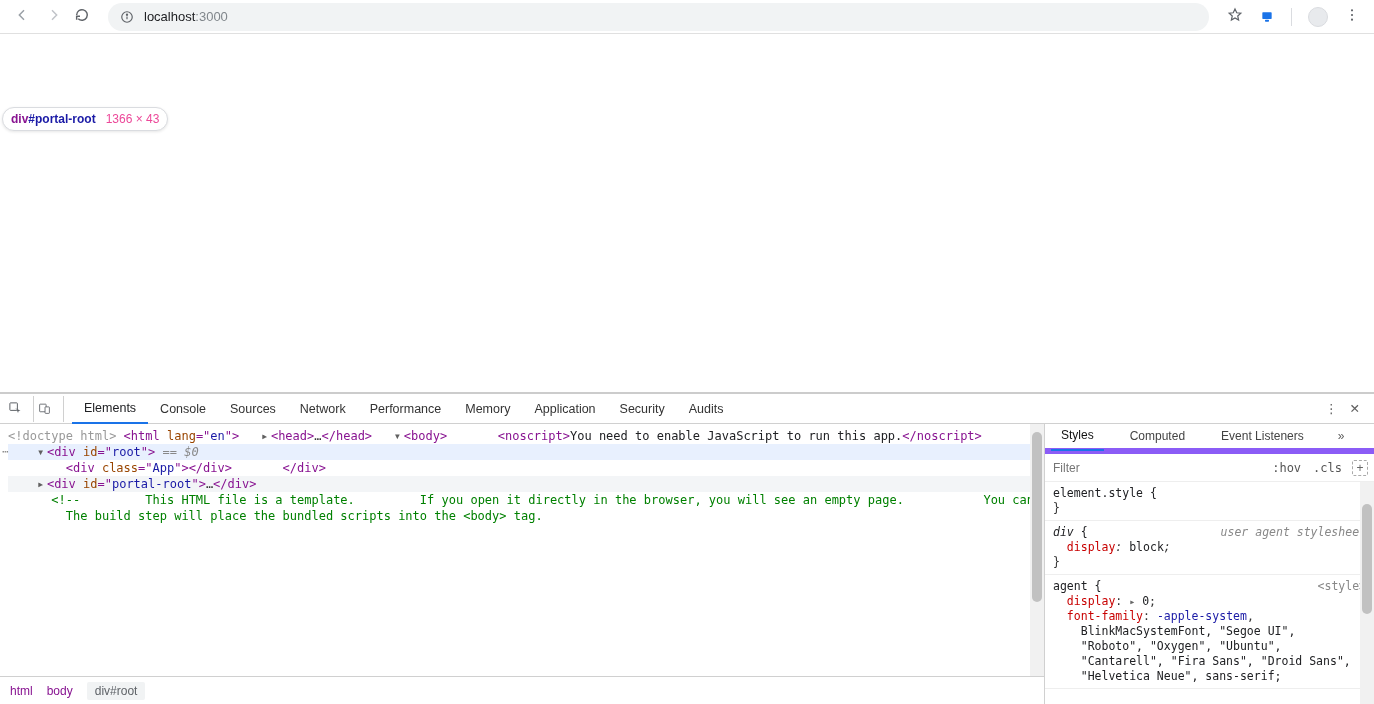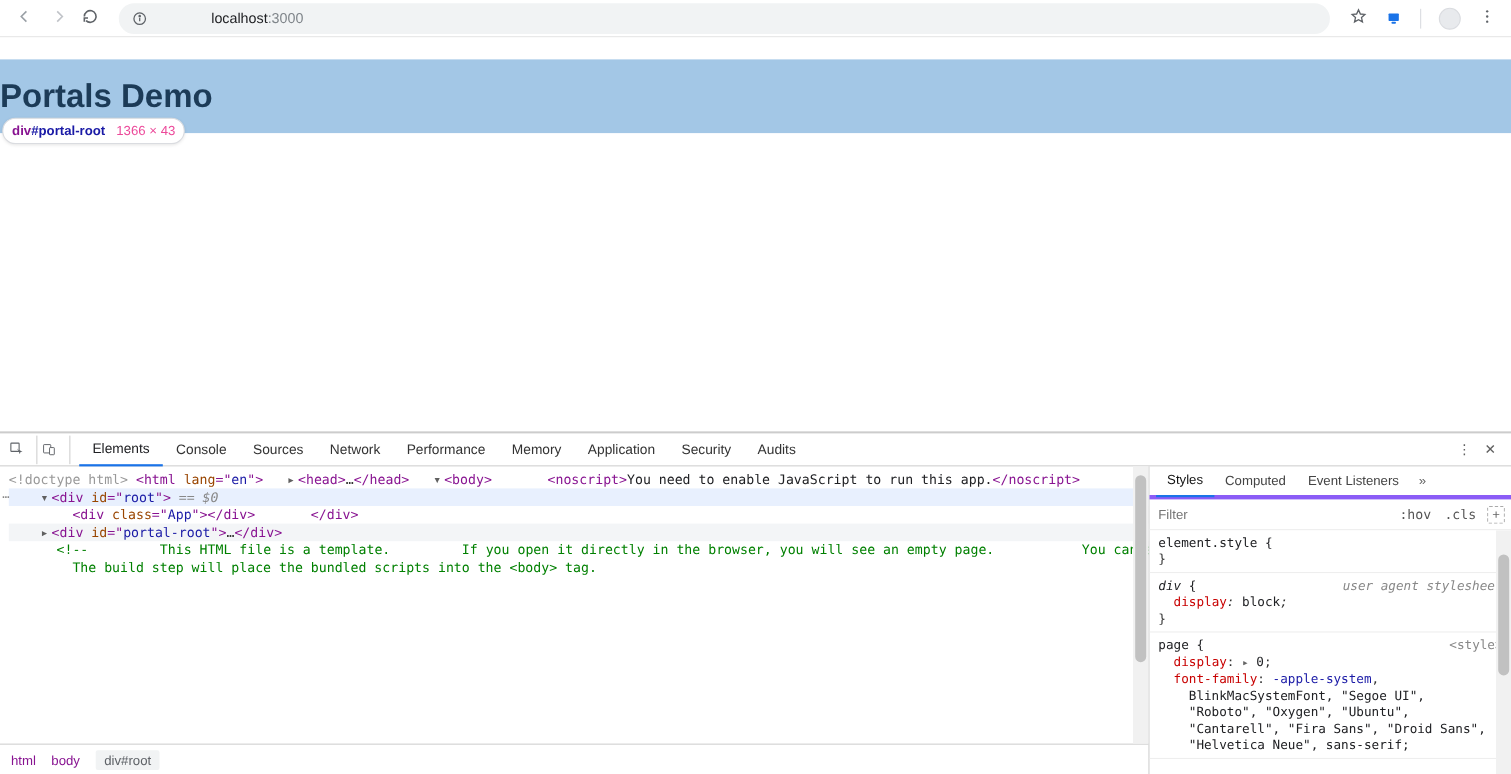--- a/index.html
+++ b/index.html
@@ -6,21 +6,21 @@
 html, body { margin: 0; padding: 0; font-family: "Segoe UI", Arial, sans-serif; font-size: 13px; color: #333; }
 body { width: 1374px; height: 704px; overflow: hidden; background: #fff; display: flex; flex-direction: column; }
 
 
 .chrome-bar { height: 34px; background: #fff; display: flex; align-items: center; padding: 0 8px; border-bottom: 1px solid #e0e0e0; gap: 12px; }
 .nav-arrows { display: flex; align-items: center; gap: 16px; padding-left: 6px; }
 .nav-arrows svg { width: 16px; height: 16px; }
 .reload-btn svg { width: 16px; height: 16px; }
 .url-bar { flex: 1; height: 28px; background: #f1f3f4; border-radius: 14px; display: flex; align-items: center; padding: 0 12px; color: #5f6368; margin: 0 6px; }
 .url-bar .info-icon { margin-right: 10px; display: flex; align-items: center; }
-.url-bar .host { color: #202124; margin-left: 48px; }
+.url-bar .host { color: #202124; }
 .url-bar .port { color: #80868b; }
 .right-icons { display: flex; align-items: center; gap: 16px; padding-right: 6px; }
 .star-icon svg, .ext-icon svg, .avatar-circle, .kebab svg { width: 16px; height: 16px; }
 .ext-icon { color: #1a73e8; display:flex; align-items:center; }
 .sep { width: 1px; height: 18px; background: #dadce0; }
 .avatar-circle { width: 20px; height: 20px; border-radius: 50%; background: #e8eaed; border: 1px solid #dadce0; }
 .kebab { color: #5f6368; }
 
 
 .viewport { flex: 0 0 358px; position: relative; background: #fff; overflow: hidden; }
@@ -59,21 +59,21 @@
 .row-selected { background: #e8f0fe; display: block; width: 100%; }
 .row-portal { background: #f3f5f7; display: block; width: 100%; }
 .elements-scroll { position: absolute; right: 0; top: 0; bottom: 28px; width: 14px; background: #f1f1f1; }
 .elements-scroll .thumb { position: absolute; left: 2px; right: 2px; top: 8px; height: 170px; background: #c1c1c1; border-radius: 6px; }
 .breadcrumbs { height: 28px; border-top: 1px solid #d0d0d0; display: flex; align-items: center; font-size: 12px; padding: 0 10px; gap: 14px; color: #881391; }
 .breadcrumbs .bc-item { cursor: default; }
 .breadcrumbs .bc-item.current { background: #f1f3f4; padding: 2px 8px; border-radius: 2px; color: #5f6368; }
 
 
 .styles-panel { width: 330px; border-left: 1px solid #d0d0d0; display: flex; flex-direction: column; font-size: 12px; min-height: 0; }
-.sp-tabs { height: 30px; display: flex; align-items: center; border-bottom: 4px solid #8b5cf6; padding: 0 6px; gap: 0; }
+.sp-tabs { height: 30px; display: flex; align-items: center; border-bottom: 6px solid #8b5cf6; padding: 0 6px; gap: 16px; }
 .sp-tabs .sp-tab { padding: 0 10px; height: 30px; display: flex; align-items: center; color: #444; }
 .sp-tabs .sp-tab.active { border-bottom: 2px solid #1a73e8; color: #111; }
 .sp-tabs .more { padding: 0 4px 0 8px; color: #606060; }
 .sp-filter { height: 28px; display: flex; align-items: center; border-bottom: 1px solid #eee; padding: 0 6px; }
 .sp-filter input { flex: 1; border: none; outline: none; font-size: 12px; color: #888; }
 .sp-filter .hov, .sp-filter .cls { font-family: Menlo, Consolas, monospace; color: #555; padding: 0 6px; }
 .sp-filter .plus { width: 16px; height: 16px; border: 1px dashed #aaa; display:flex; align-items:center; justify-content:center; font-size:12px; color:#666; border-radius:2px; margin-left:4px;}
 .sp-body { flex: 1; overflow: hidden; font-family: Menlo, Consolas, monospace; font-size: 11.5px; line-height: 15px; position: relative; }
 .sp-body .block { padding: 4px 8px; border-bottom: 1px solid #eee; }
 .sp-body .selector { color: #202124; }
@@ -129,21 +129,20 @@
     <span class="avatar-circle"></span>
     <span class="kebab"><svg viewBox="0 0 24 24" fill="#5f6368">
           <circle cx="12" cy="5" r="1.6"></circle>
           <circle cx="12" cy="12" r="1.6"></circle>
           <circle cx="12" cy="19" r="1.6"></circle>
         </svg></span>
   </div>
 </div>
 
 <div class="viewport">
-  <h1 class="page-header">Portals Demo</h1>
   <div class="highlight-tooltip">
     <span><span class="tag">div</span><span class="id">#portal-root</span></span>
     <span class="dims">1366 × 43</span>
   </div>
 </div>
 
 <div class="devtools">
   <div class="dt-tabs">
     <span class="dt-iconbtn">
         <svg width="15" height="15" viewBox="0 0 24 24" fill="none" stroke="#5f6368" stroke-width="1.6">
@@ -220,21 +219,21 @@
           <span>}</span>
         </div>
         <div class="block">
           <span class="uas">user agent stylesheet</span>
           <span class="selector"><i>div</i> {</span><br>
           &nbsp;&nbsp;<span class="prop">display</span><i>: </i><span class="val">block</span><i>;</i><br>
           <span>}</span>
         </div>
         <div class="block">
           <span class="stylesrc">&lt;style&gt;</span>
-          <span class="selector">page {</span><br>
+          <span class="selector">agent {</span><br>
           &nbsp;&nbsp;<span class="prop">display</span>: <span class="triangle">▸</span> <span class="val">0</span>;<br>
           &nbsp;&nbsp;<span class="prop">font-family</span>: <span class="valkw">-apple-system</span>,<br>
           &nbsp;&nbsp;&nbsp;&nbsp;<span class="val">BlinkMacSystemFont, "Segoe UI",</span><br>
           &nbsp;&nbsp;&nbsp;&nbsp;<span class="val">"Roboto", "Oxygen", "Ubuntu",</span><br>
           &nbsp;&nbsp;&nbsp;&nbsp;<span class="val">"Cantarell", "Fira Sans", "Droid Sans",</span><br>
           &nbsp;&nbsp;&nbsp;&nbsp;<span class="val">"Helvetica Neue", sans-serif;</span>
         </div>
         <div class="sp-scroll">
             <div class="thumb"></div>
           </div>

